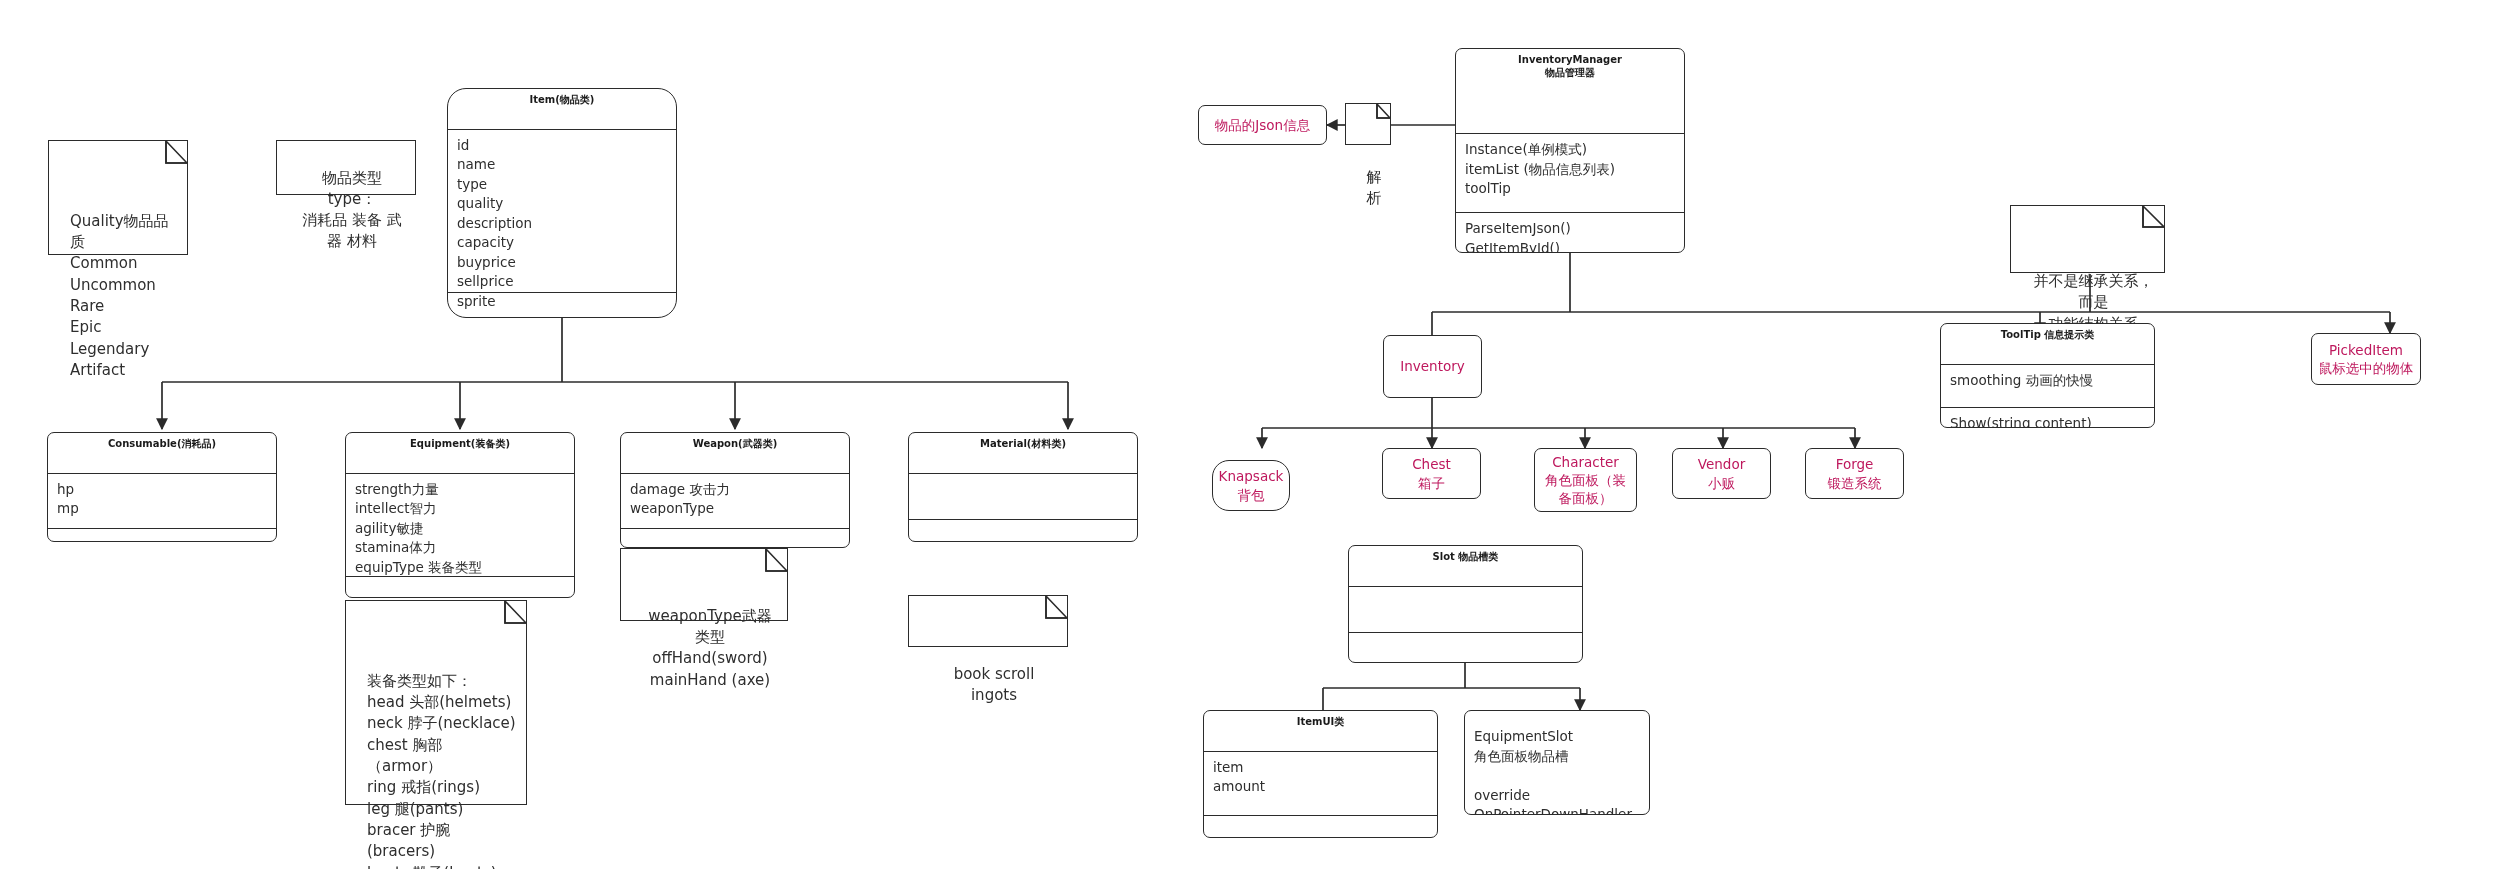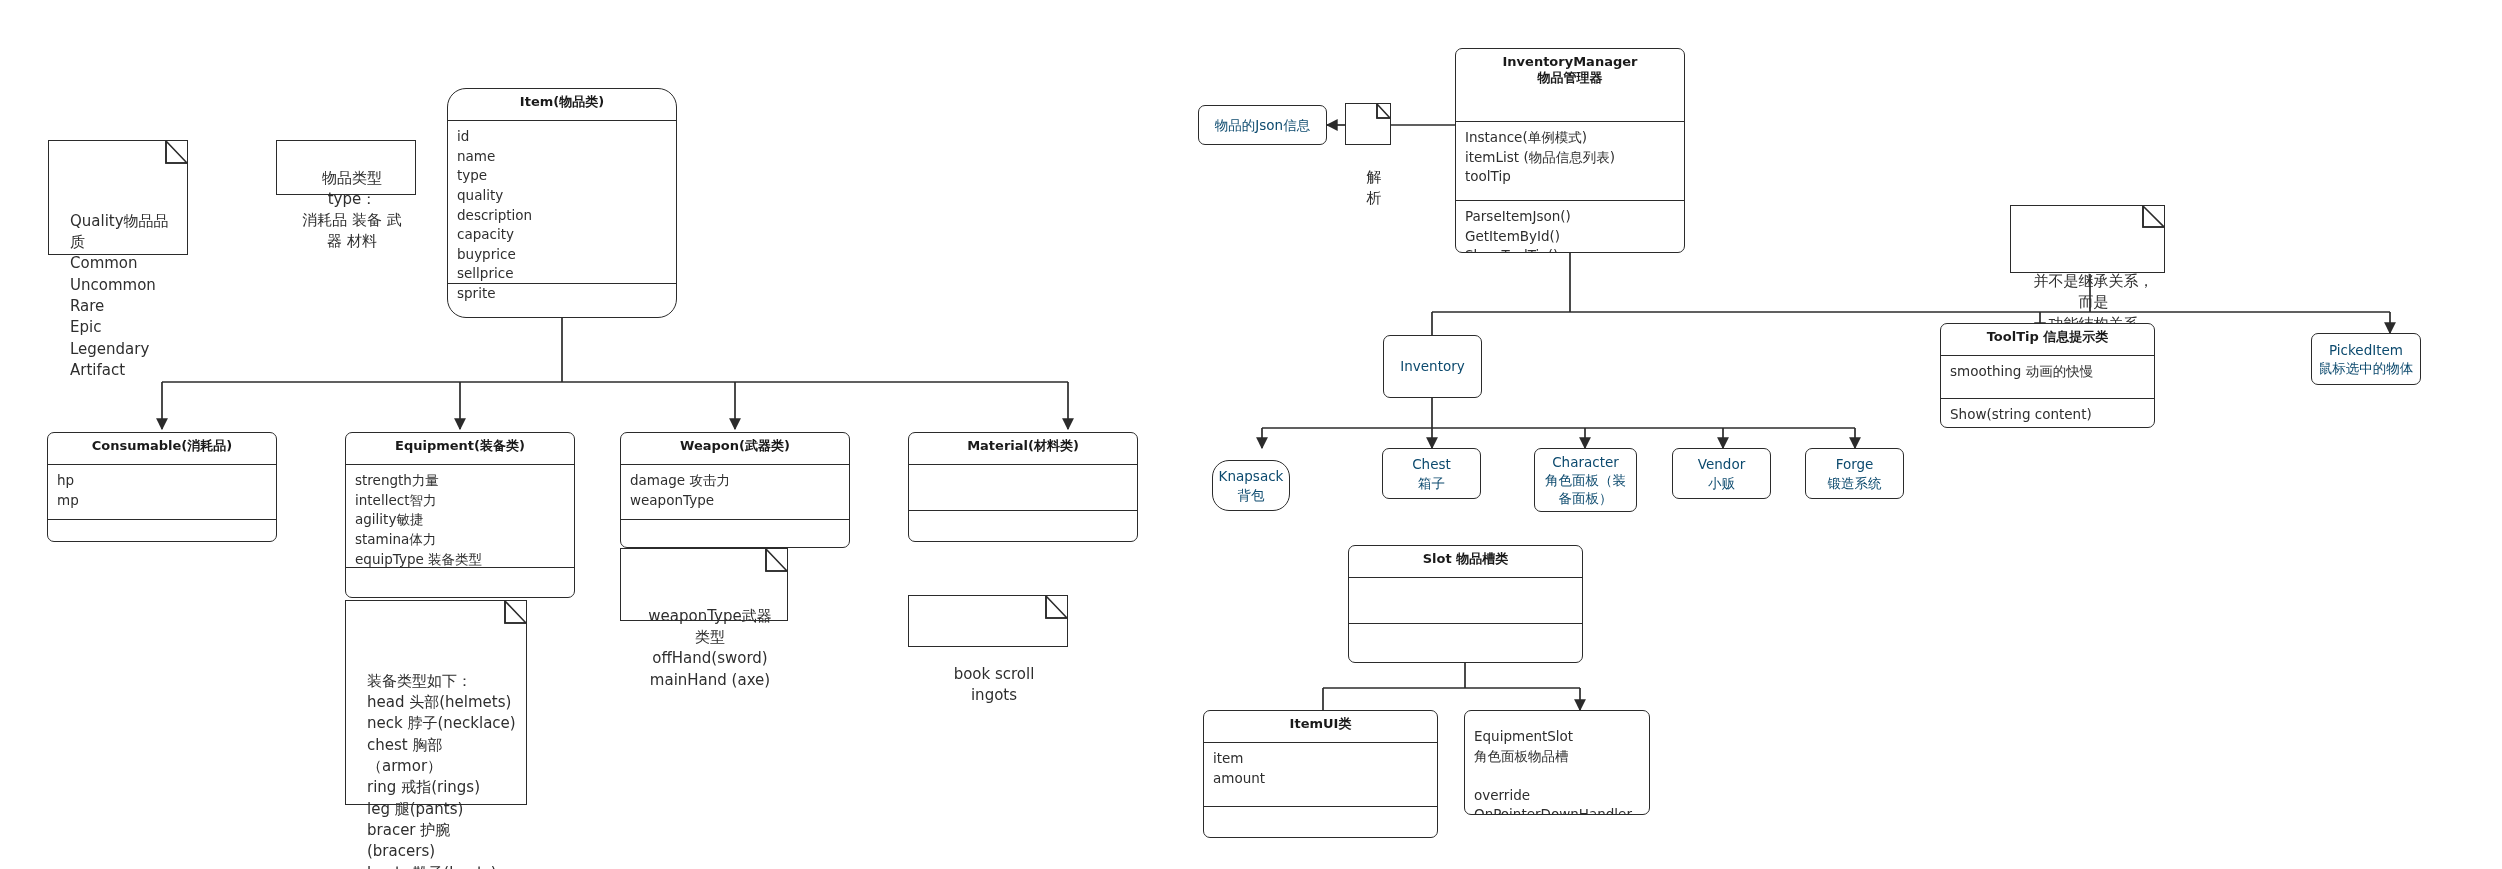--- a/index.html
+++ b/index.html
@@ -27,43 +27,43 @@
     position: absolute;
     box-sizing: border-box;
     border: 1.6px solid #2b2b2b;
     background: #ffffff;
     border-radius: 7px;
     overflow: hidden;
   }
   .hdr {
     text-align: center;
     font-weight: bold;
-    font-size: 13px;
+    font-size: 10px;
     color: #1a1a1a;
-    padding: 5px 4px 10px 4px;
+    padding: 5px 4px 22px 4px;
     line-height: 1.25;
     border-bottom: 1.6px solid #2b2b2b;
     white-space: pre-line;
   }
   .sec {
     font-size: 13.5px;
     color: #2e2e2e;
     padding: 6px 9px 6px 9px;
     line-height: 1.45;
     white-space: pre-line;
   }
   .sec.div { border-bottom: 1.6px solid #2b2b2b; }
   .sec.empty { min-height: 22px; }
   .plain {
     display: flex;
     align-items: center;
     justify-content: center;
     text-align: center;
     font-size: 13.5px;
-    color: #0c4a6e;
+    color: #be185d;
     line-height: 1.35;
     white-space: pre-line;
     height: 100%;
     padding: 2px 6px;
     box-sizing: border-box;
   }
   
   .note {
     position: absolute;
     box-sizing: border-box;

